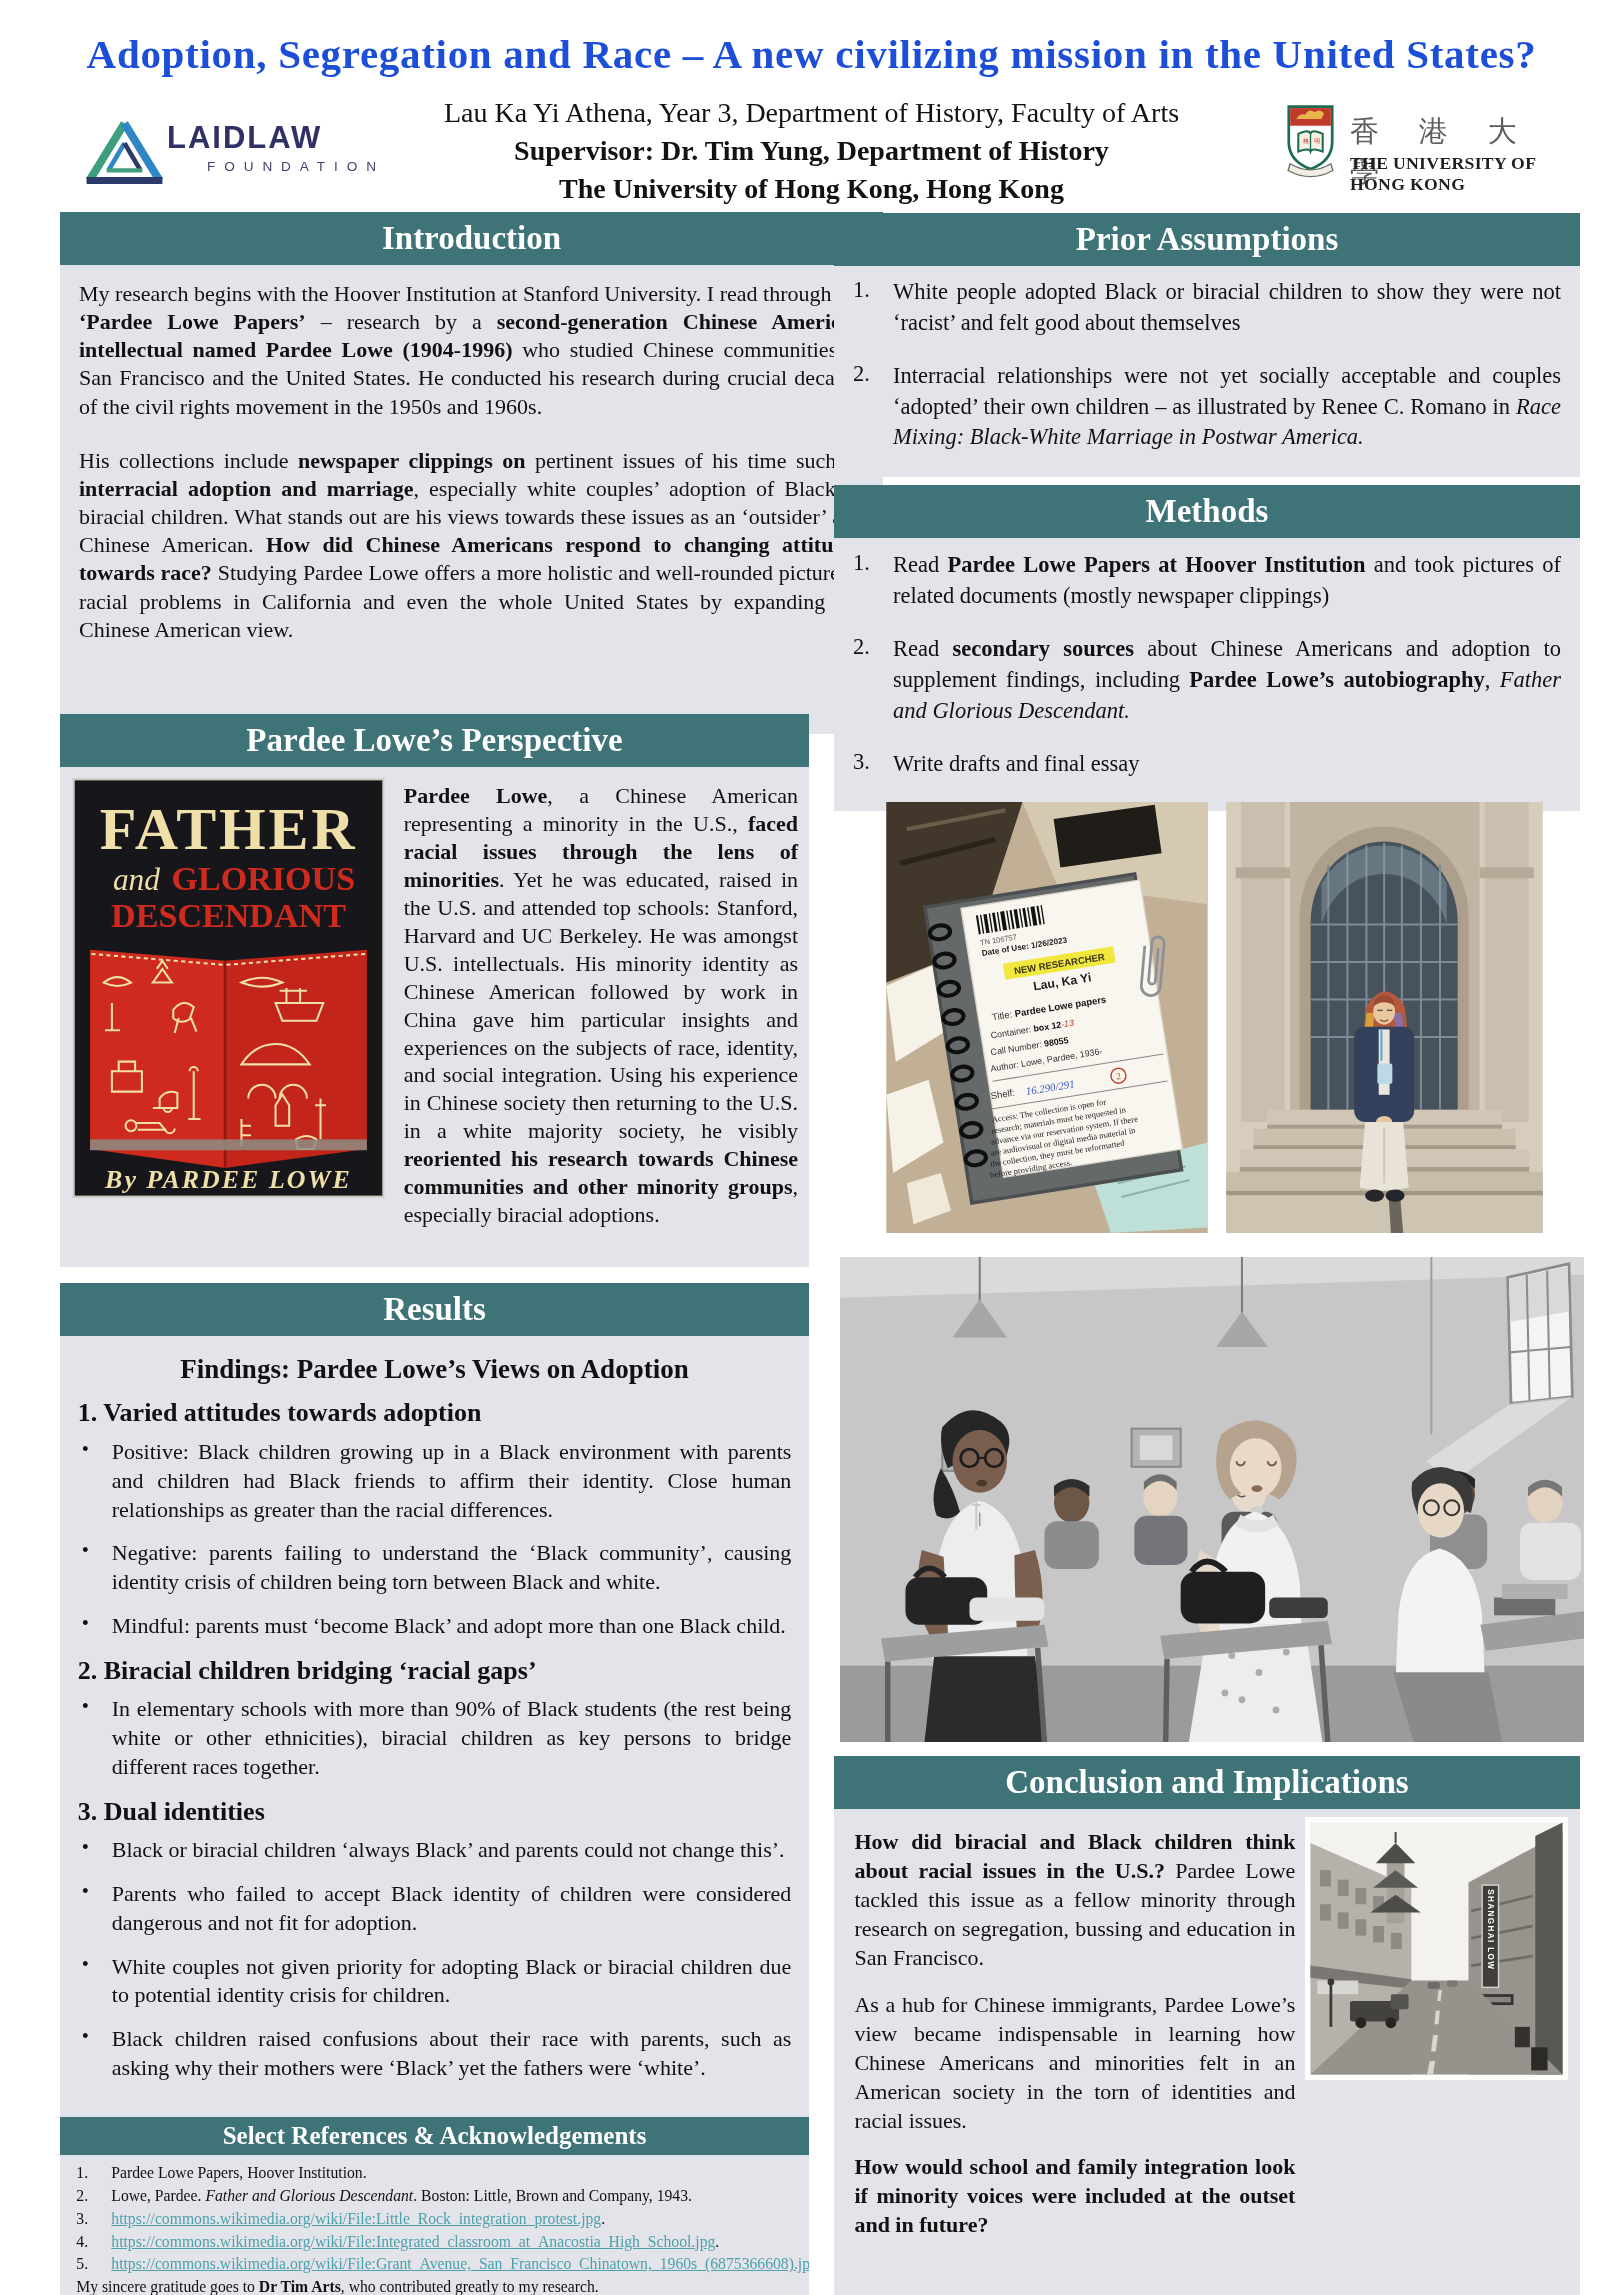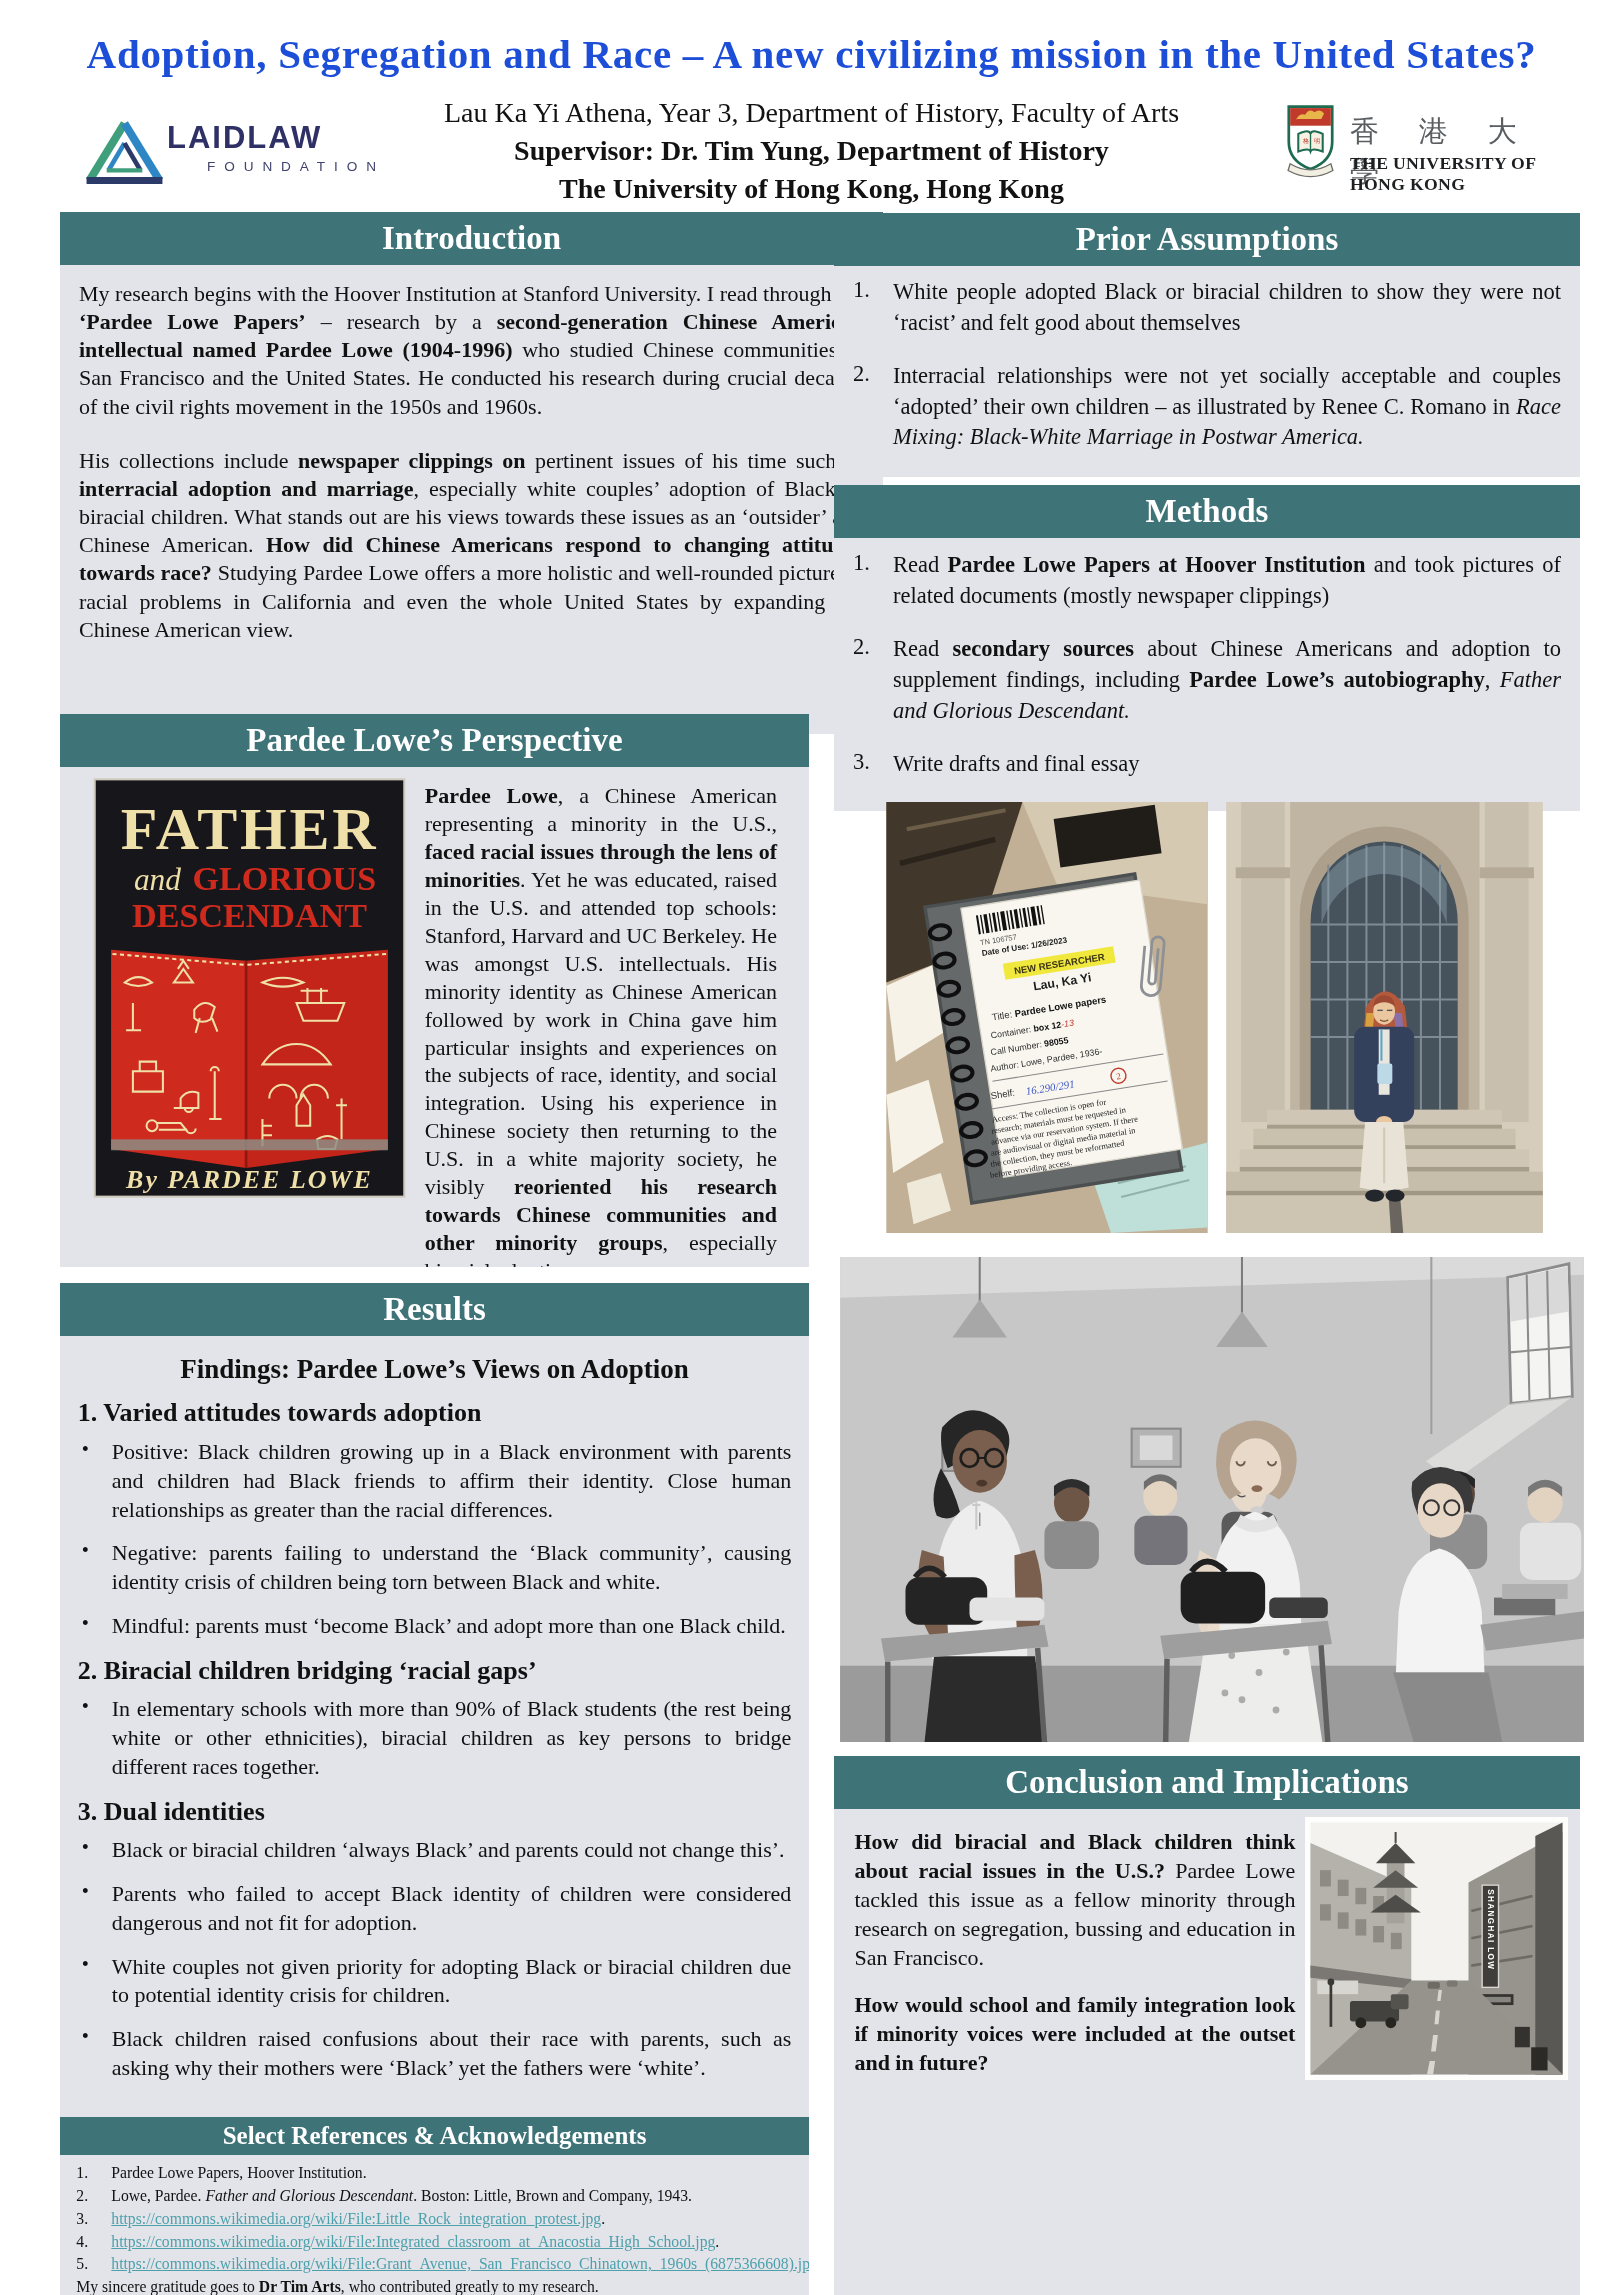--- a/index.html
+++ b/index.html
@@ -98,21 +98,21 @@
     <div class="bar">Introduction</div>
     <div class="pbody txt" style="height:439px; padding:15px 19px;">
       <p class="para">My research begins with the Hoover Institution at Stanford University. I read through the <b>‘Pardee Lowe Papers’</b> – research by a <b>second-generation Chinese American intellectual named Pardee Lowe (1904-1996)</b> who studied Chinese communities in San Francisco and the United States. He conducted his research during crucial decades of the civil rights movement in the 1950s and 1960s.</p>
       <p class="para">His collections include <b>newspaper clippings on</b> pertinent issues of his time such as <b>interracial adoption and marriage</b>, especially white couples’ adoption of Black or biracial children. What stands out are his views towards these issues as an ‘outsider’ and Chinese American. <b>How did Chinese Americans respond to changing attitudes towards race?</b> Studying Pardee Lowe offers a more holistic and well-rounded picture of racial problems in California and even the whole United States by expanding the Chinese American view.</p>
     </div>
   </section>
 
   <section class="panel" style="left:60px; top:714px; width:749px;">
     <div class="bar">Pardee Lowe’s Perspective</div>
     <div class="pbody" style="height:500px; padding:0;">
-      <div style="display:flex; padding:11px 32px;">
+      <div style="display:flex; padding:11px 11px;">
         <div style="flex:0 0 315px;">
           <svg width="315" height="420" viewBox="0 0 462 616">
             <rect x="4" y="2" width="454" height="612" fill="#17171b" stroke="#cfc9bd" stroke-width="3"></rect>
             <text x="231" y="104" text-anchor="middle" font-size="88" font-weight="bold" fill="#EFDFA8" letter-spacing="4">FATHER</text>
             <text x="96" y="164" text-anchor="middle" font-size="46" font-style="italic" fill="#EFDFA8">and</text>
             <text x="282" y="164" text-anchor="middle" font-size="50" font-weight="bold" fill="#CF2A1E">GLORIOUS</text>
             <text x="231" y="218" text-anchor="middle" font-size="50" font-weight="bold" fill="#CF2A1E">DESCENDANT</text>
 
             <polygon points="28,252 226,268 226,572 28,544" fill="#CF2A1E"></polygon>
             <polygon points="226,268 434,252 434,544 226,572" fill="#C3251A"></polygon>
@@ -512,20 +512,21 @@
         <rect x="972" y="480" width="96" height="22" fill="#B0B0B0"></rect>
       </g>
     </svg>
   </div>
 
   <section class="panel" style="left:834px; top:1756px; width:746px;">
     <div class="bar">Conclusion and Implications</div>
     <div class="pbody" style="height:469px; padding:17.7px 20.4px;">
       <div style="width:441px;">
         <p class="para txt" style="margin-bottom:17.7px; line-height:1.32;"><b>How did biracial and Black children think about racial issues in the U.S.?</b> Pardee Lowe tackled this issue as a fellow minority through research on segregation, bussing and education in San Francisco.</p>
+        <p class="para txt" style="margin-bottom:17.7px; line-height:1.32;">As a hub for Chinese immigrants, Pardee Lowe’s view became indispensable in learning how Chinese Americans and minorities felt in an American society in the torn of identities and racial issues.</p>
         <p class="para txt" style="line-height:1.32;"><b>How would school and family integration look if minority voices were included at the outset and in future?</b></p>
       </div>
     </div>
   </section>
 
   <div class="photo" style="left:1305px; top:1817px; width:263px; height:263px;">
     <svg width="263" height="263" viewBox="0 0 386 386">
       <rect width="386" height="386" fill="#FDFDFC"></rect>
       <g transform="translate(8,8)">
         <rect width="370" height="370" fill="#F3F2EF"></rect>

